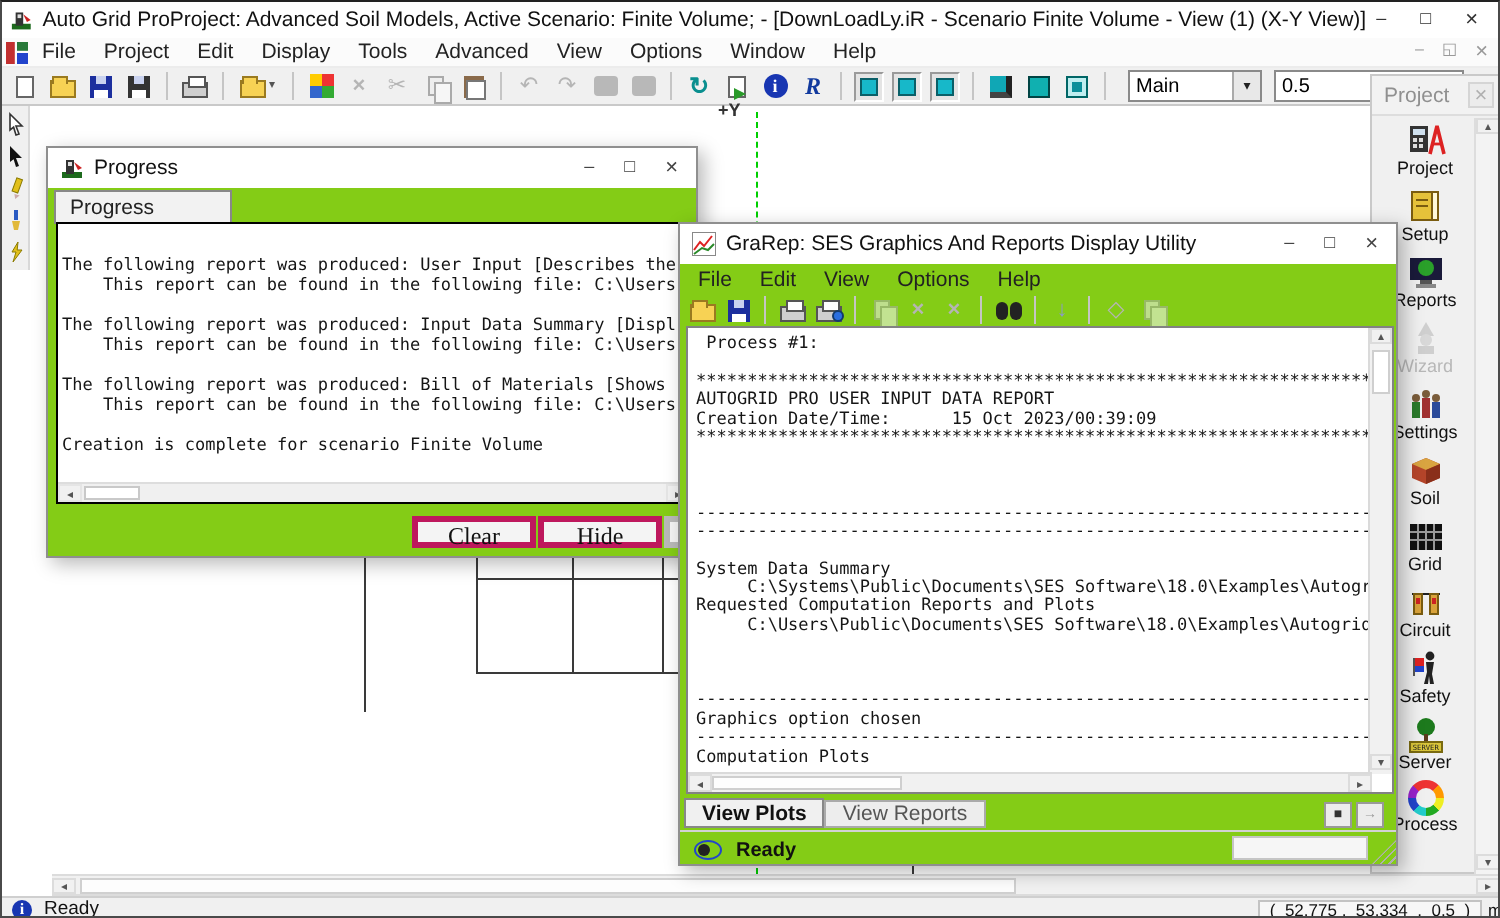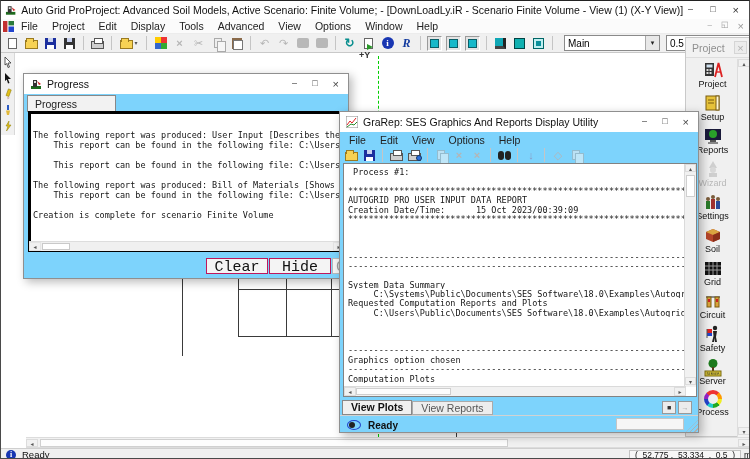--- a/index.html
+++ b/index.html
@@ -45,72 +45,72 @@
 .i-R::after{content:"R"}
 .i-tealbtn{width:15px;height:15px;background:#e4e4e4;border:1px solid;border-color:#9a9a9a #fff #fff #9a9a9a;display:flex;align-items:center;justify-content:center}
 .i-tealbtn i{display:block;width:9px;height:9px;background:#17b8c9;border:1px solid #0a5f68}
 .i-cube3{width:11px;height:11px;background:#10a7b5;border-right:3px solid #222;border-bottom:3px solid #444}
 .i-sqt{width:11px;height:11px;background:#10b0b0;border:1px solid #044}
 .i-sqin{width:11px;height:11px;border:1px solid #066;background:#bfeef0;position:relative}
 .i-sqin::after{content:"";position:absolute;left:2px;top:2px;width:5px;height:5px;background:#0a8f9a}
 .i-binoc{position:relative;width:13px;height:9px}
 .i-binoc::before,.i-binoc::after{content:"";position:absolute;top:0;width:6px;height:9px;background:#222;border-radius:3px}
 .i-binoc::before{left:0}.i-binoc::after{right:0}
-.combo{width:96px;height:16px;background:#fff;border:1px solid #8a8a8a;display:flex;align-items:center;font-size:10px;margin-left:6px;flex:none}
+.combo{width:67px;height:16px;background:#fff;border:1px solid #8a8a8a;display:flex;align-items:center;font-size:10px;margin-left:6px;flex:none}
 .combo .val{flex:1;padding-left:3px}
 .combo .drop{width:14px;height:100%;background:#e8e8e8;border-left:1px solid #aaa;display:flex;align-items:center;justify-content:center;font-size:7px;color:#222}
 .zoomfield{width:95px;height:16px;border:1px solid #8a8a8a;font-size:10px;padding-left:3px;margin-left:4px;font-family:inherit;flex:none}
 
 .lstrip{position:absolute;left:0;top:52px;width:14px;height:82px;background:#f0f0f0;border-right:1px solid #d8d8d8;display:flex;flex-direction:column;align-items:center;padding-top:1px;gap:1px}
 .ls{width:13px;height:15px;display:flex;align-items:center;justify-content:center;font-size:10px}
 
 .gl{position:absolute;background:#3a3a3a}
 .axis{position:absolute;left:377px;top:55px;height:381px;width:0;border-left:1px dashed #00cf00}
 .axis-label{position:absolute;left:358px;top:49px;font-size:9px;color:#333;font-weight:bold}
 
 .mhs{position:absolute;left:25px;top:436px;width:725px;height:11px;background:#f1f1f1;border-top:1px solid #dcdcdc;border-bottom:1px solid #dcdcdc}
 .sarr{position:absolute;top:1px;width:12px;height:8px;background:#f1f1f1;color:#555;font-size:6px;display:flex;align-items:center;justify-content:center;border:1px solid #dcdcdc}
 .mthumb{position:absolute;left:14px;top:1px;width:468px;height:8px;background:#fdfdfd;border:1px solid #d0d0d0}
 .sbar{position:absolute;left:0;top:447px;width:100%;height:12px;background:#f0f0f0;border-top:1px solid #cfcfcf;display:flex;align-items:center;gap:6px;padding-left:5px;font-size:9.5px;color:#111}
 .sbar .coords{position:absolute;left:628px;top:1px;width:112px;height:10px;border:1px solid #c3c3c3;background:#f7f7f7;font-size:8.5px;display:flex;align-items:center;justify-content:center;white-space:pre}
 .sbar .unit{position:absolute;left:743px;top:1px;font-size:8.5px}
 .i-info-s{width:10px;height:10px;border-radius:50%;background:#1836b2;color:#fff;font:bold 8px "Liberation Serif",serif;display:flex;align-items:center;justify-content:center;flex:none}
 .i-info-s::after{content:"i"}
 
-.win{position:absolute;background:#7dd3fc;border:1px solid #8f8f8f;box-shadow:3px 3px 9px rgba(0,0,0,.28);overflow:hidden}
+.win{position:absolute;background:#84cc16;border:1px solid #8f8f8f;box-shadow:3px 3px 9px rgba(0,0,0,.28);overflow:hidden}
 .wtb{height:20px;background:#fff;display:flex;align-items:center;gap:5px;padding-left:6px;font-size:10.5px;color:#111;white-space:nowrap}
 .wctl{margin-left:auto;display:flex;gap:15px;margin-right:9px;font-size:9px;color:#444}
 
 .prog{left:22px;top:72px;width:326px;height:206px;z-index:3}
 .ptabs{position:absolute;left:3px;top:21px;height:17px;display:flex;align-items:flex-end}
 .ptab{width:89px;height:16px;font-size:10.5px;display:flex;align-items:center;padding-left:7px;border:1px solid #9a9a9a;background:#ececec;border-bottom:none;color:#222}
 .ptab.active{background:#f2f2f2;height:17px;border-color:#888}
-.ptext{position:absolute;left:4px;top:37px;width:318px;height:141px;background:#fff;border:3px solid #000000;overflow:hidden;font:8.5px "DejaVu Sans Mono",monospace;color:#151515;padding:16px 0 0 2px}
+.ptext{position:absolute;left:4px;top:37px;width:318px;height:141px;background:#fff;border:1px solid #000000;overflow:hidden;font:8.5px "DejaVu Sans Mono",monospace;color:#151515;padding:16px 0 0 2px}
 .tl{white-space:pre;overflow:hidden}
 .ptext .tl{height:10px}
 .phs{position:absolute;left:5px;top:167px;width:316px;height:10px;background:#f0f0f0;border-top:1px solid #ddd}
 .phs .sarr{top:0;height:9px;border-color:#e5e5e5}
 .phs .thumb{position:absolute;left:13px;top:1px;width:28px;height:7px;background:#fff;border:1px solid #c9c9c9}
-.pbtn{position:absolute;top:184px;width:62px;height:16px;font-size:15px;background:#f4f4f4;border:1px solid #be185d;font-family:Liberation Mono, monospace;color:#111}
+.pbtn{position:absolute;top:184px;width:62px;height:16px;font-size:12px;background:#f4f4f4;border:3px solid #be185d;font-family:Liberation Serif, serif;color:#111}
 .pbtn:disabled,.pbtn.off{color:#9c9c9c;border-color:#b9b9b9}
 
 .grw{left:338px;top:110px;width:360px;height:322px;z-index:4}
 .gmb{position:absolute;left:0;top:20px;width:100%;height:15px;display:flex;align-items:center;font-size:10.5px;color:#222;padding-left:2px}
 .gmb .mi{padding:0 7px}
 .gtbar{position:absolute;left:0;top:35px;width:100%;height:16px;display:flex;align-items:center;padding-left:3px;gap:2px}
 .gtbar .tbtn{width:16px;height:15px}
 .gtext{position:absolute;left:3px;top:51px;width:354px;height:234px;background:#fff;border:1px solid #828282;overflow:hidden}
 .gcontent{position:absolute;left:0;top:0;width:341px;height:223px;overflow:hidden;font:8.5px "DejaVu Sans Mono",monospace;color:#151515;padding:3px 0 0 4px}
 .gcontent .tl{height:9.4px}
 .gvs{position:absolute;right:0;top:0;width:12px;height:223px;background:#f1f1f1;border-left:1px solid #dadada}
 .gvs .sarr{left:0;width:11px}
 .gvthumb{position:absolute;left:1px;top:11px;width:9px;height:22px;background:#fff;border:1px solid #cfcfcf}
 .ghs{position:absolute;left:0;bottom:0;width:342px;height:10px;background:#f1f1f1;border-top:1px solid #dadada}
 .ghs .thumb{position:absolute;left:12px;top:1px;width:95px;height:7px;background:#fdfdfd;border:1px solid #cfcfcf}
-.gtabs{position:absolute;left:2px;top:287px;height:16px;display:flex;align-items:center}
+.gtabs{position:absolute;left:2px;top:287px;height:16px;display:flex;align-items:flex-start}
 .gtab{height:15px;display:flex;align-items:center;padding:0 8px;font-size:10.5px;border:1px solid #888;background:#f0f0f0;font-weight:bold;color:#111}
 .gtab.dim{font-weight:normal;color:#555;border-color:#aaa;height:14px;margin-top:1px;background:#ededed}
 .gtabbtns{position:absolute;right:6px;top:289px;display:flex;gap:2px}
 .gtabbtn{width:14px;height:13px;border:1px solid #999;background:#ececec;display:flex;align-items:center;justify-content:center;font-size:7px;color:#333}
 .gstatus{position:absolute;left:0;top:303px;width:100%;height:19px;border-top:1px solid #d2d2d2;display:flex;align-items:center;gap:7px;padding-left:7px;font-size:10px;font-weight:bold;color:#111}
 .geye{width:14px;height:10px;border:1px solid #2244cc;border-radius:50%;position:relative;flex:none}
 .geye::after{content:"";position:absolute;left:1px;top:1px;width:6px;height:6px;border-radius:50%;background:#222}
 .gsub{position:absolute;right:14px;top:306px;width:68px;height:12px;border:1px solid #c5c5c5;background:#f6f6f6}
 .grip{position:absolute;right:0;bottom:0;width:12px;height:12px;background:repeating-linear-gradient(135deg,transparent 0 2px,#b0b0b0 2px 3px);clip-path:polygon(100% 0,100% 100%,0 100%)}
 
@@ -446,20 +446,21 @@
         <span class="cbtn c-close"></span>
       </span>
     </div>
     <div class="ptabs">
       <span class="ptab active">Progress</span>
     </div>
     <div class="ptext">
         <div class="tl">The following report was produced: User Input [Describes the</div>
         <div class="tl">    This report can be found in the following file: C:\Users</div>
         <div class="tl"></div>
+        <div class="tl">The following report was produced: Input Data Summary [Displ</div>
         <div class="tl">    This report can be found in the following file: C:\Users</div>
         <div class="tl"></div>
         <div class="tl">The following report was produced: Bill of Materials [Shows</div>
         <div class="tl">    This report can be found in the following file: C:\Users</div>
         <div class="tl"></div>
         <div class="tl">Creation is complete for scenario Finite Volume</div>
       </div>
     <div class="phs">
       <span class="sarr a-left" style="left:0"></span>
       <span class="thumb"></span>

